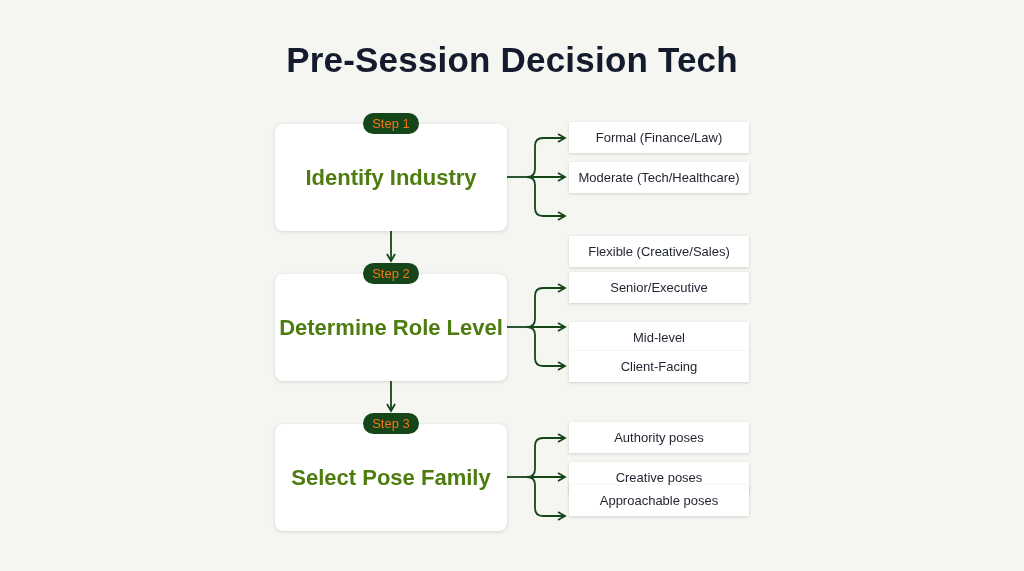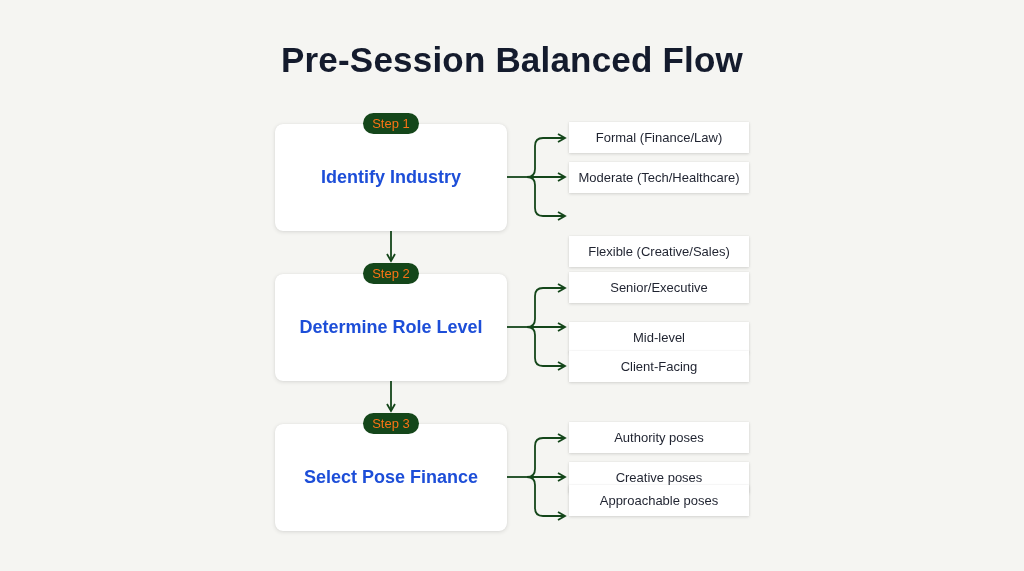--- a/index.html
+++ b/index.html
@@ -14,41 +14,41 @@
     text-align: center; font-size: 35px; font-weight: 700;
     color: #141b2d; letter-spacing: 0.2px;
   }
   .step-box {
     position: absolute; left: 275px; width: 232px; height: 107px;
     background: #ffffff; border-radius: 8px;
     box-shadow: 0 1px 4px rgba(0,0,0,0.12), 0 0 1px rgba(0,0,0,0.08);
     display: flex; align-items: center; justify-content: center;
   }
   .step-title {
-    font-size: 18px; font-weight: 700; color: #1d4ed8;
+    font-size: 22px; font-weight: 700; color: #4d7c0f;
   }
   .step-badge {
     position: absolute; left: 363px; width: 56px; height: 21px;
     background: #14461a; color: #f97316; border-radius: 11px;
     font-size: 13px; display: flex; align-items: center; justify-content: center;
     z-index: 2;
   }
   .option {
     position: absolute; left: 569px; width: 180px; height: 31px;
     background: #ffffff; border-radius: 0;
     box-shadow: 0 1px 3px rgba(0,0,0,0.14), 0 0 1px rgba(0,0,0,0.08);
     display: flex; align-items: center; justify-content: center;
     font-size: 13px; color: #1f2330;
   }
   svg.connectors { position: absolute; left: 0; top: 0; z-index: 1; }
 </style>
 </head>
 <body>
 
-<div class="title">Pre-Session Balanced Flow</div>
+<div class="title">Pre-Session Decision Tech</div>
 
 <svg class="connectors" width="1024" height="571">
   <defs>
     <marker id="arr" markerWidth="10" markerHeight="10" refX="8" refY="5" orient="auto" markerUnits="userSpaceOnUse">
       <path d="M1,1 L8,5 L1,9" fill="none" stroke="#14461a" stroke-width="1.8"></path>
     </marker>
   </defs>
   <g fill="none" stroke="#14461a" stroke-width="1.8">
 
     <line x1="391" y1="231" x2="391" y2="261" marker-end="url(#arr)"></line>
@@ -82,17 +82,17 @@
 <div class="step-badge" style="top:263px;">Step 2</div>
 <div class="step-box" style="top:274px;">
   <span class="step-title">Determine Role Level</span>
 </div>
 <div class="option" style="top:272px;">Senior/Executive</div>
 <div class="option" style="top:322px;">Mid-level</div>
 <div class="option" style="top:351px;">Client-Facing</div>
 
 <div class="step-badge" style="top:413px;">Step 3</div>
 <div class="step-box" style="top:424px;">
-  <span class="step-title">Select Pose Finance</span>
+  <span class="step-title">Select Pose Family</span>
 </div>
 <div class="option" style="top:422px;">Authority poses</div>
 <div class="option" style="top:462px;">Creative poses</div>
 <div class="option" style="top:485px;">Approachable poses</div>
 
 </body></html>

